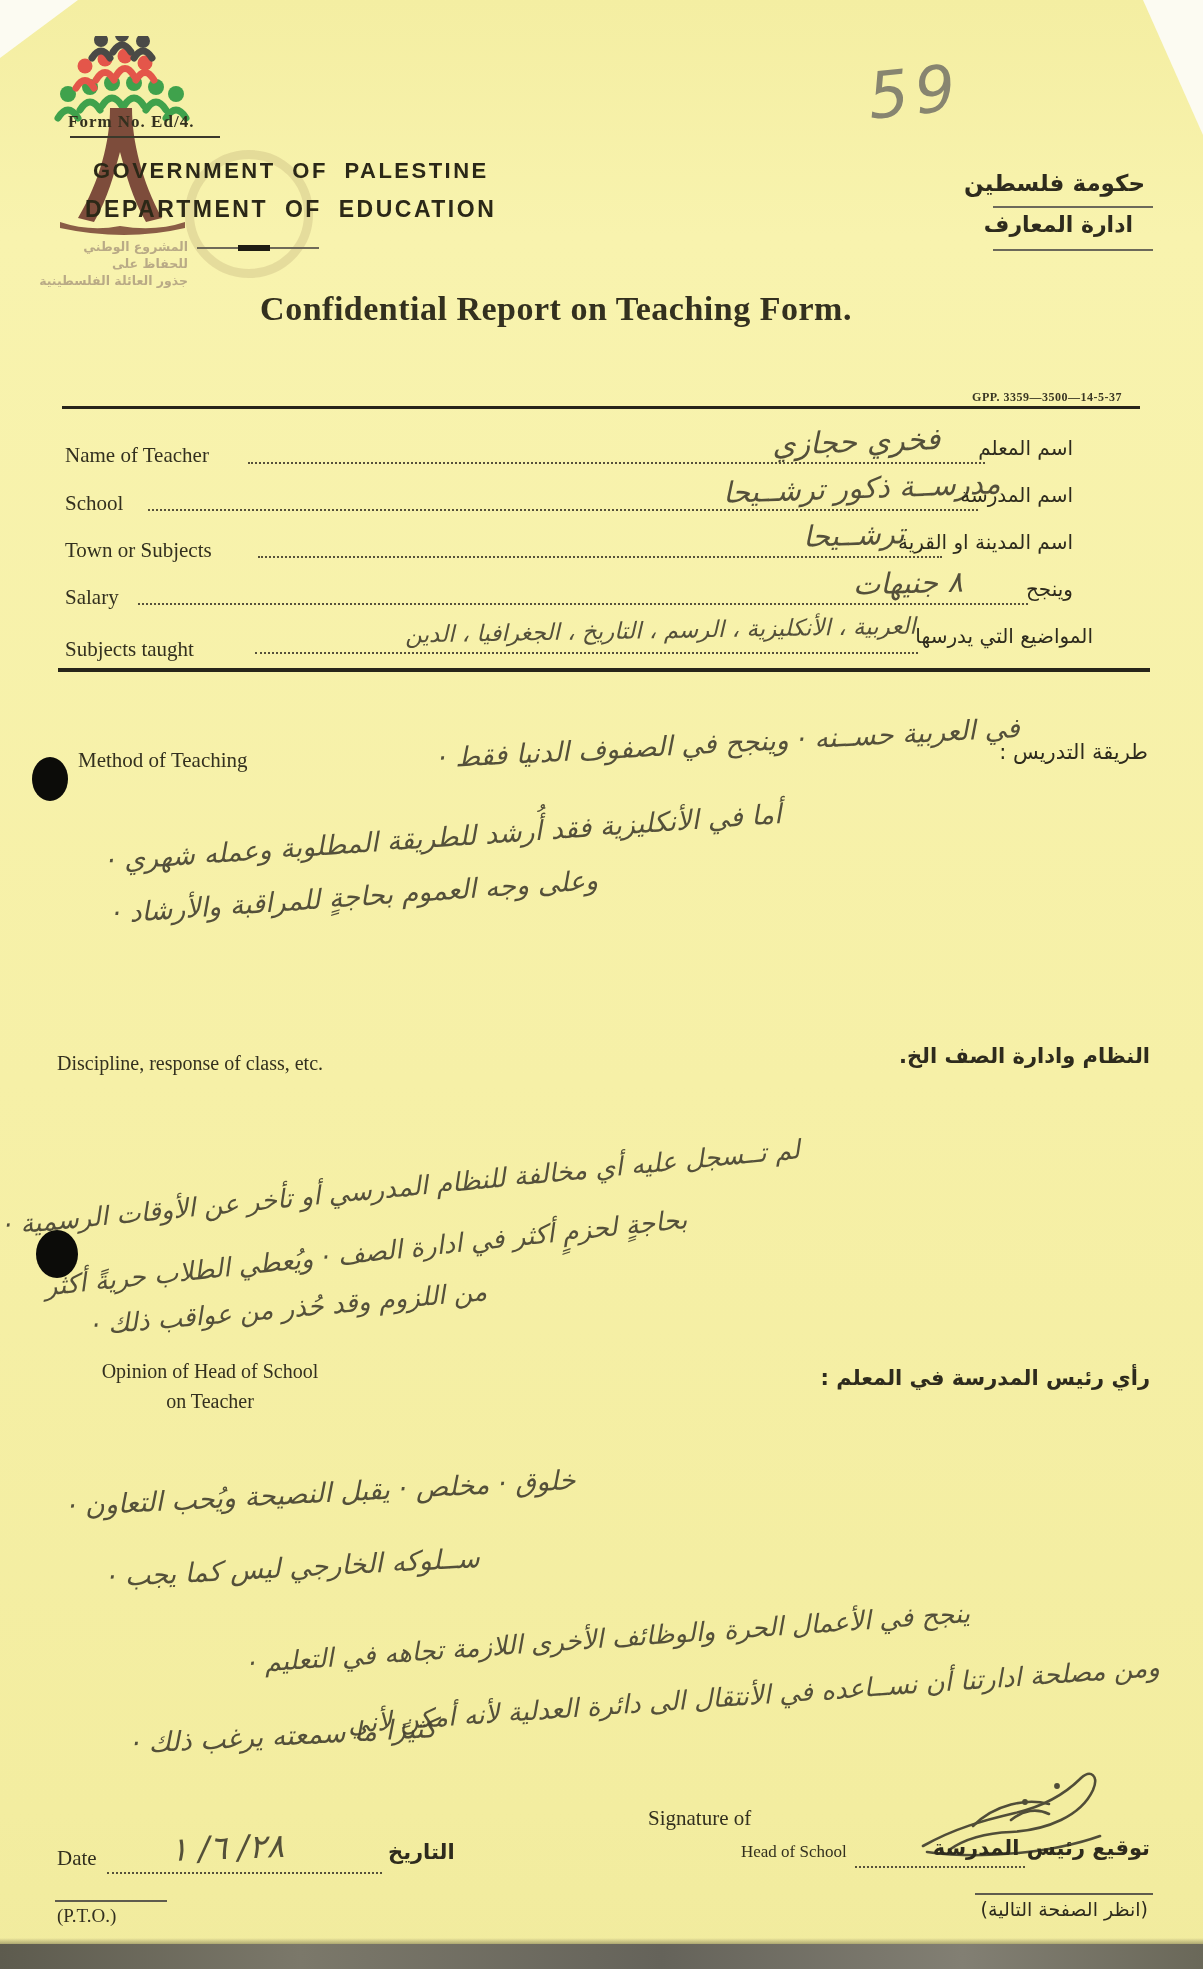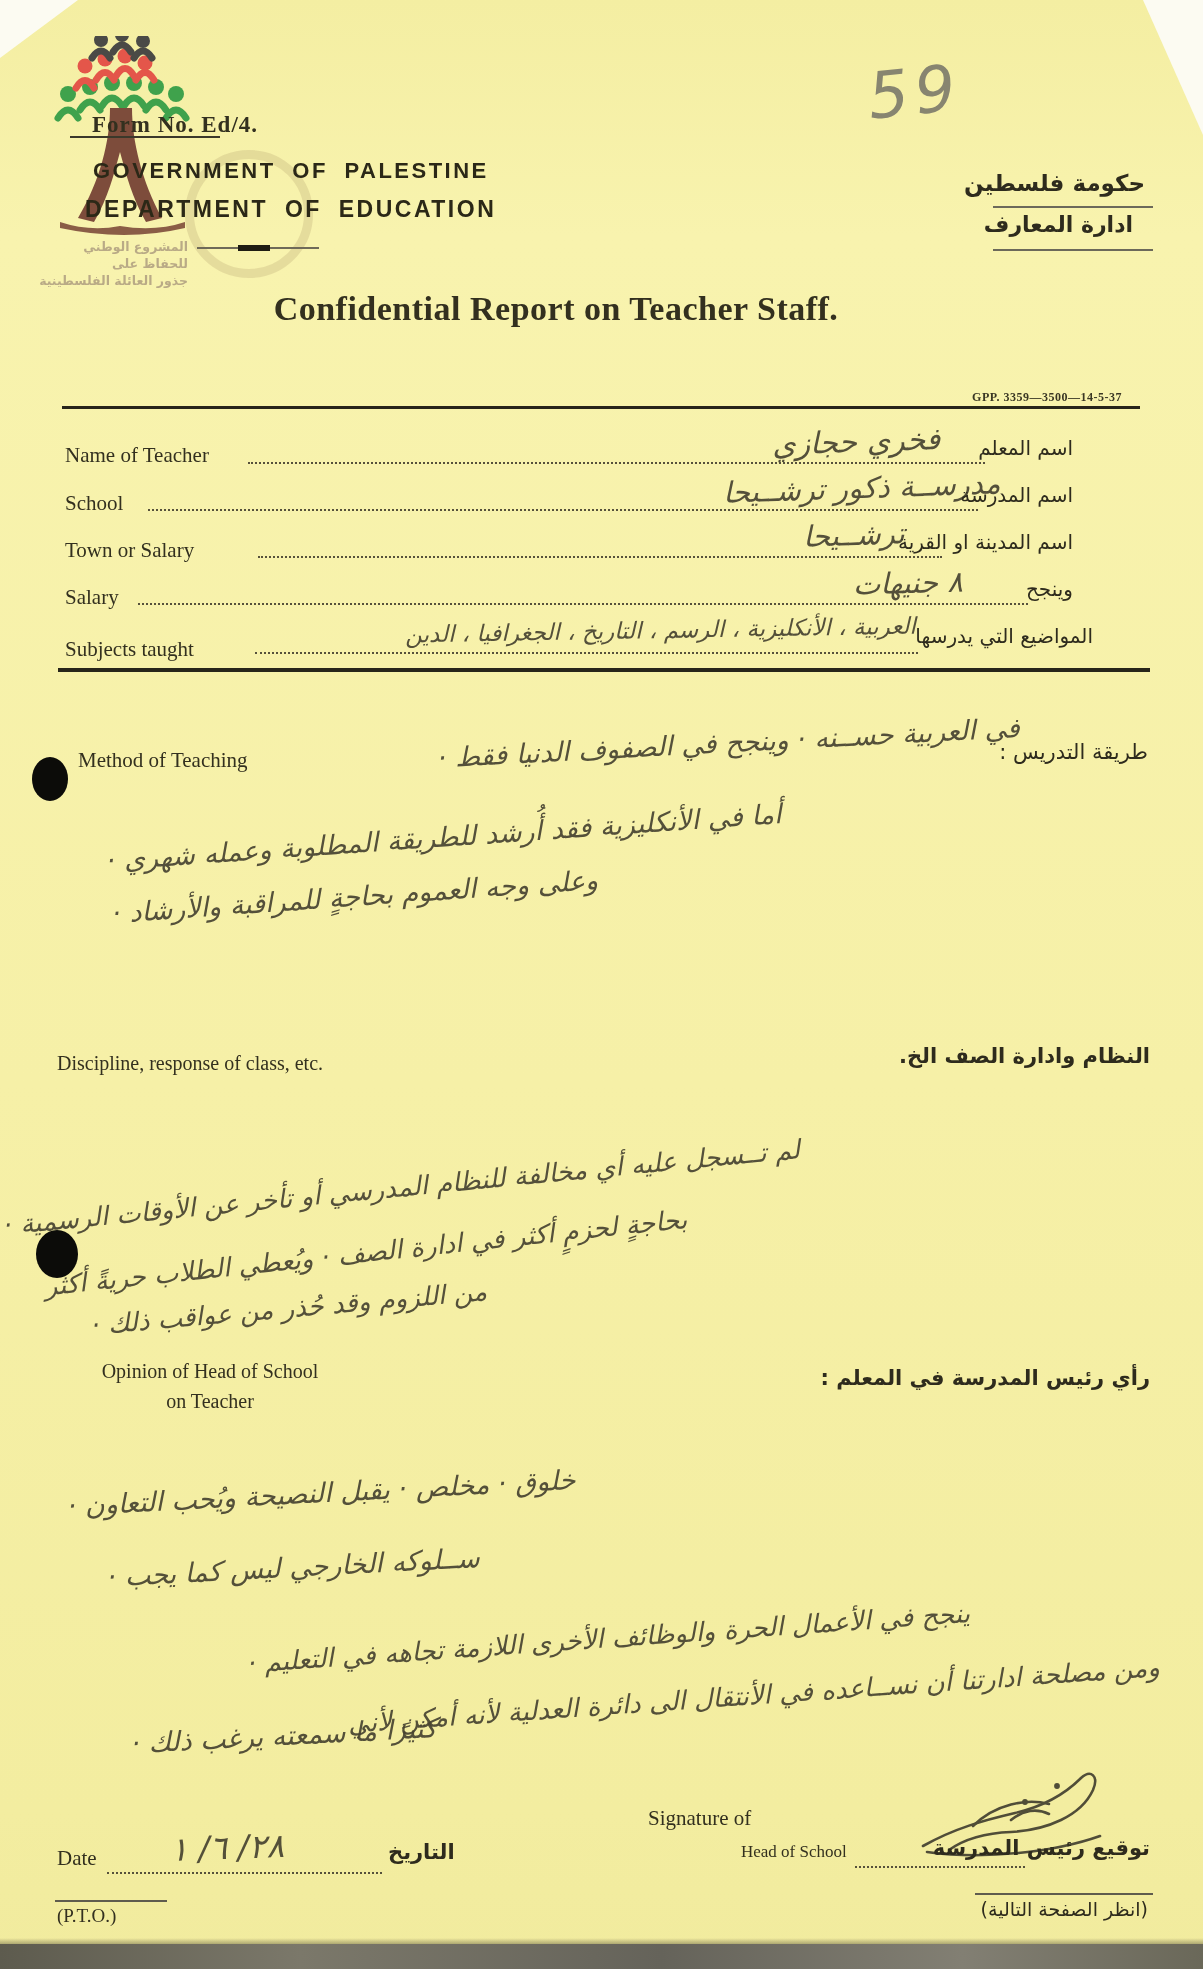--- a/index.html
+++ b/index.html
@@ -73,21 +73,21 @@
 
       <g fill="#7d4c3b" stroke="none">
         <path d="M60,72 C60,105 50,145 28,182 L44,186 C58,162 64,138 70,116 C76,138 82,162 96,186 L112,182 C92,146 82,105 82,72 Z"></path>
         <path d="M10,186 q30,10 60,4 q35,6 65,-4 l0,6 q-60,14 -125,0 Z" opacity=".9"></path>
       </g>
     </g>
   </svg>
 
   <div class="ab" style="left:185px;top:150px;width:110px;height:110px;border:9px solid rgba(164,142,96,.22);border-radius:50%;"></div>
 
-  <div class="ab en" style="left:92px;top:112px;font-size:23px;font-weight:bold;letter-spacing:1px;">Form No.  Ed/4.</div>
+  <div class="ab en" style="left:68px;top:112px;font-size:17px;font-weight:bold;letter-spacing:1px;">Form No.  Ed/4.</div>
   <div class="ab" style="left:70px;top:136px;width:150px;height:1.5px;background:#3b382a;"></div>
 
   <div class="ab stamp-sans" style="left:85px;top:196px;font-size:23px;letter-spacing:2.5px;word-spacing:8px;">DEPARTMENT OF EDUCATION</div>
   <div class="ab stamp-sans" style="left:93px;top:158px;font-size:22px;letter-spacing:2.5px;word-spacing:8px;">GOVERNMENT OF PALESTINE</div>
 
   <div class="ab wm" style="left:38px;top:238px;width:150px;text-align:right;font-size:12.5px;line-height:17px;">
     <div>المشروع الوطني للحفاظ على</div>
     <div>جذور العائلة الفلسطينية</div>
   </div>
 
@@ -95,36 +95,36 @@
     <div style="position:absolute;left:34%;top:-2px;width:26%;height:6px;background:#1f1d13;"></div>
   </div>
 
   <div class="ab hw" style="left:868px;top:55px;font-size:64px;color:#7e7c6c;transform:rotate(-6deg);letter-spacing:6px;">59</div>
 
   <div class="ab ar" style="right:58px;top:170px;font-size:23px;font-weight:bold;">حكومة فلسطين</div>
   <div class="ab thinline" style="right:50px;top:206px;width:160px;"></div>
   <div class="ab ar" style="right:70px;top:212px;font-size:22px;font-weight:bold;">ادارة المعارف</div>
   <div class="ab thinline" style="right:50px;top:249px;width:160px;"></div>
 
-  <div class="ab en" style="left:200px;top:290px;width:712px;text-align:center;font-size:34px;font-weight:bold;letter-spacing:.5px;">Confidential Report on Teacher Staff.</div>
+  <div class="ab en" style="left:200px;top:290px;width:712px;text-align:center;font-size:34px;font-weight:bold;letter-spacing:.5px;">Confidential Report on Teaching Form.</div>
   <div class="ab en" style="right:81px;top:390px;font-size:12px;font-weight:bold;letter-spacing:.5px;color:#3a3724;">GPP. 3359—3500—14-5-37</div>
 
   <div class="ab rule" style="left:62px;top:406px;width:1078px;height:3px;"></div>
 
   <div class="ab en" style="left:65px;top:443px;font-size:21px;">Name of Teacher</div>
   <div class="ab dots" style="left:248px;top:462px;width:737px;"></div>
   <div class="ab hw" style="right:263px;top:424px;font-size:30px;transform:rotate(-2deg);">فخري حجازي</div>
   <div class="ab ar" style="right:130px;top:436px;font-size:20px;">اسم المعلم</div>
 
   <div class="ab en" style="left:65px;top:491px;font-size:21px;">School</div>
   <div class="ab dots" style="left:148px;top:509px;width:830px;"></div>
   <div class="ab hw" style="right:203px;top:471px;font-size:29px;transform:rotate(-2deg);">مدرســة ذكور ترشــيحا</div>
   <div class="ab ar" style="right:130px;top:483px;font-size:20px;">اسم المدرسة</div>
 
-  <div class="ab en" style="left:65px;top:538px;font-size:21px;">Town or Salary</div>
+  <div class="ab en" style="left:65px;top:538px;font-size:21px;">Town or Subjects</div>
   <div class="ab dots" style="left:258px;top:556px;width:684px;"></div>
   <div class="ab hw" style="right:298px;top:518px;font-size:29px;transform:rotate(-2deg);">ترشــيحا</div>
   <div class="ab ar" style="right:130px;top:530px;font-size:20px;">اسم المدينة او القرية</div>
 
   <div class="ab en" style="left:65px;top:585px;font-size:21px;">Salary</div>
   <div class="ab dots" style="left:138px;top:603px;width:890px;"></div>
   <div class="ab hw" style="right:240px;top:566px;font-size:29px;transform:rotate(-1.5deg);">٨ جنيهات</div>
   <div class="ab ar" style="right:130px;top:577px;font-size:20px;">وينجح</div>
 
   <div class="ab en" style="left:65px;top:637px;font-size:21px;">Subjects taught</div>

